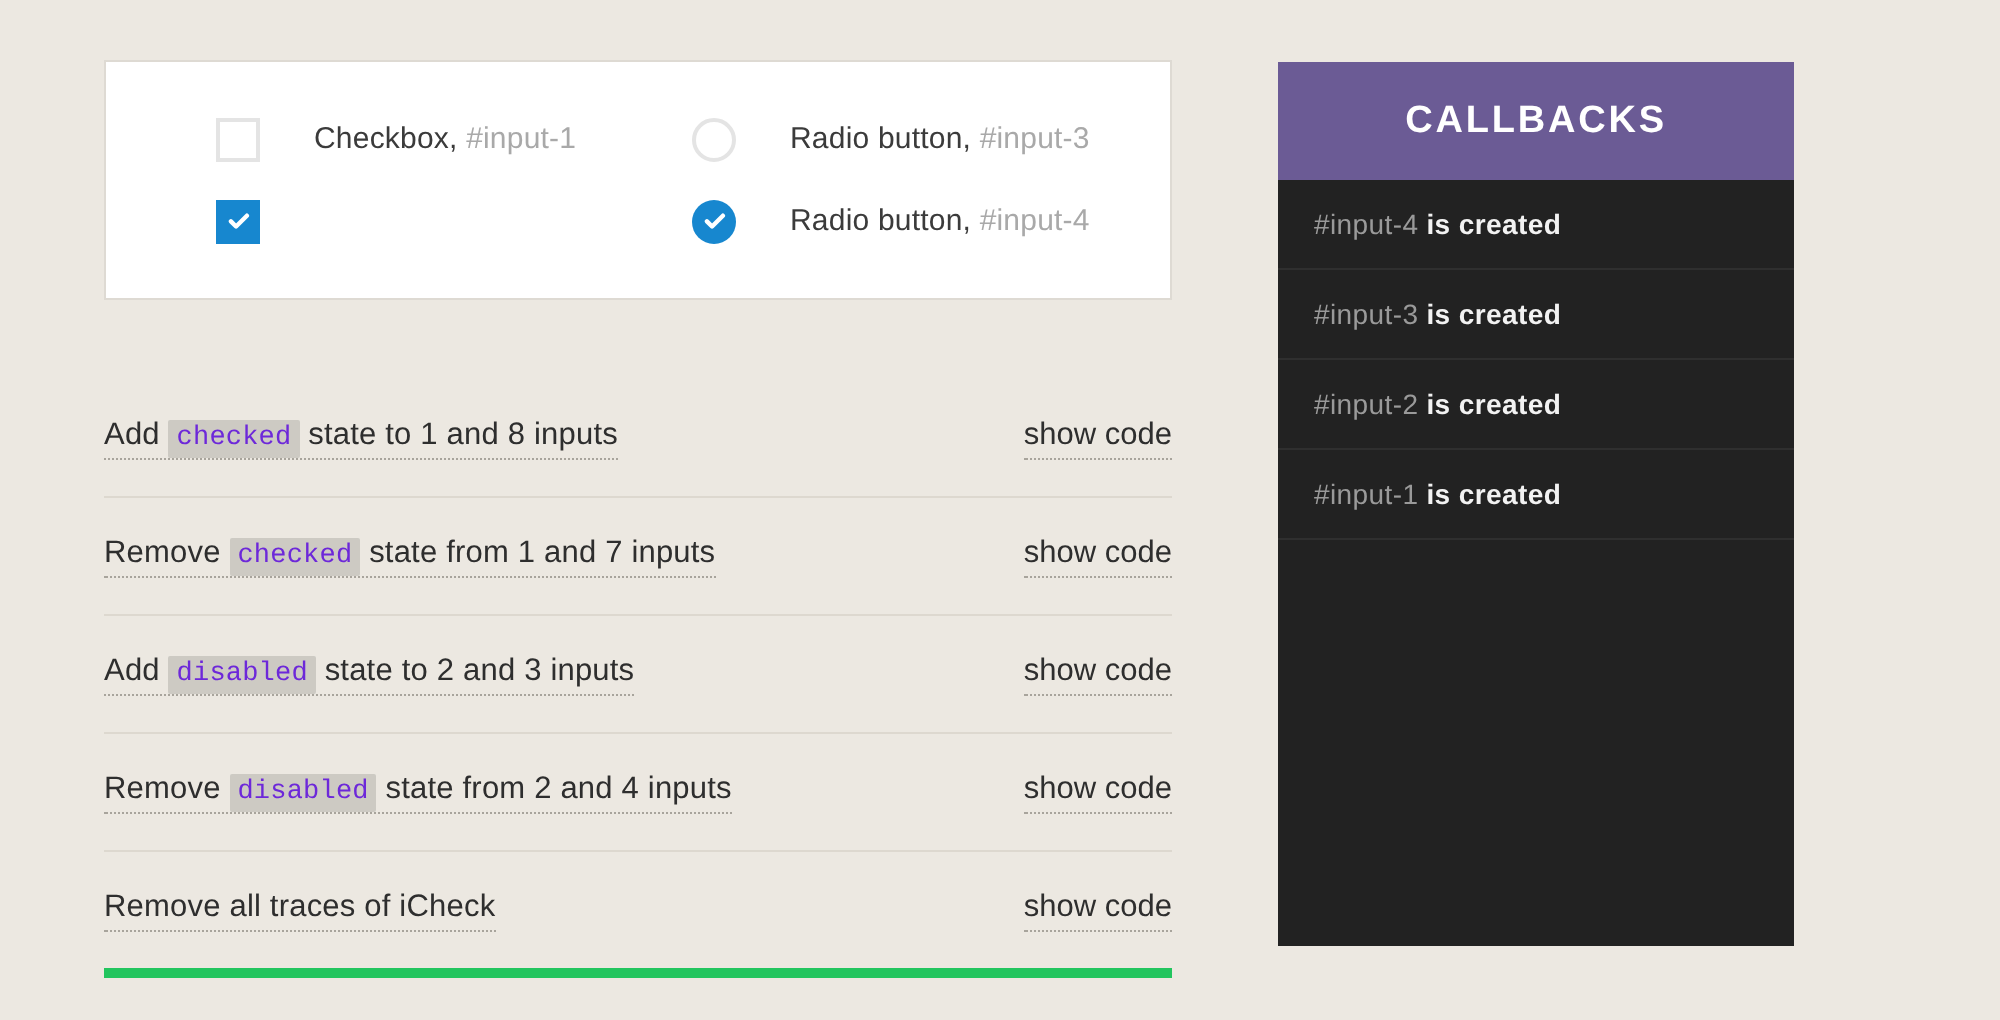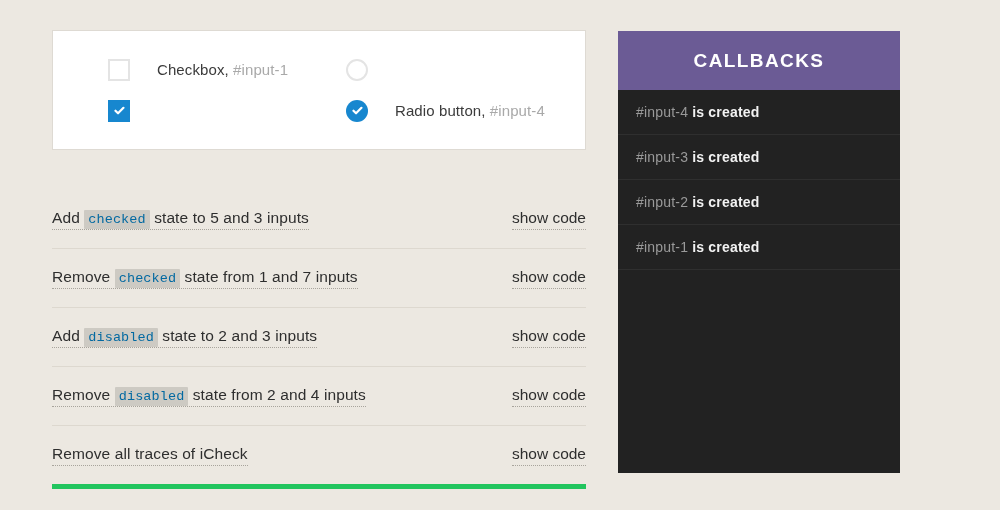--- a/index.html
+++ b/index.html
@@ -112,39 +112,39 @@
     border-bottom: 1px dotted #a8a49c;
     padding-bottom: 2px;
     cursor: pointer;
     white-space: nowrap;
     letter-spacing: .1px;
   }
   .action-link code {
     font-family: "Liberation Mono", monospace;
     font-size: 13.5px;
     background: #cdcac3;
-    color: #0369a1;
+    color: #6d28d9;
     padding: 2px 4px;
     border-radius: 1px;
   }
   .show-code {
     font-size: 15.5px;
     color: #2e2e2e;
     border-bottom: 1px dotted #a8a49c;
     padding-bottom: 2px;
     cursor: pointer;
     white-space: nowrap;
   }
 
   
   #callbacks-panel {
     position: absolute;
-    left: 618px;
+    left: 639px;
     top: 31px;
-    width: 282px;
+    width: 258px;
     height: 442px;
     background: #222222;
     box-sizing: border-box;
     overflow: hidden;
   }
   #callbacks-header {
     height: 59px;
     background: #6b5b95;
     display: flex;
     align-items: center;
@@ -183,20 +183,24 @@
     <div class="input-row">
       <span class="box-cb"></span>
       <span class="input-label">
         <span>Checkbox,</span>
         <span class="dim">#input-1</span>
       </span>
     </div>
 
     <div class="input-row">
       <span class="box-radio"></span>
+      <span class="input-label">
+        <span>Radio button,</span>
+        <span class="dim">#input-3</span>
+      </span>
     </div>
 
     <div class="input-row">
       <span class="box-cb checked">
         <svg class="tick" viewBox="0 0 12 12">
             <path d="M1.6 6.2 L4.4 9 L10.3 3.1"></path>
           </svg>
       </span>
     </div>
 
@@ -211,21 +215,21 @@
         <span class="dim">#input-4</span>
       </span>
     </div>
 
   </div>
 </div>
 
 <div id="action-list">
 
   <div class="action-row">
-    <span class="action-link"><span>Add </span><code>checked</code><span> state to 5 and 3 inputs</span></span>
+    <span class="action-link"><span>Add </span><code>checked</code><span> state to 1 and 8 inputs</span></span>
     <span class="show-code">show code</span>
   </div>
 
   <div class="action-row">
     <span class="action-link"><span>Remove </span><code>checked</code><span> state from 1 and 7 inputs</span></span>
     <span class="show-code">show code</span>
   </div>
 
   <div class="action-row">
     <span class="action-link"><span>Add </span><code>disabled</code><span> state to 2 and 3 inputs</span></span>

